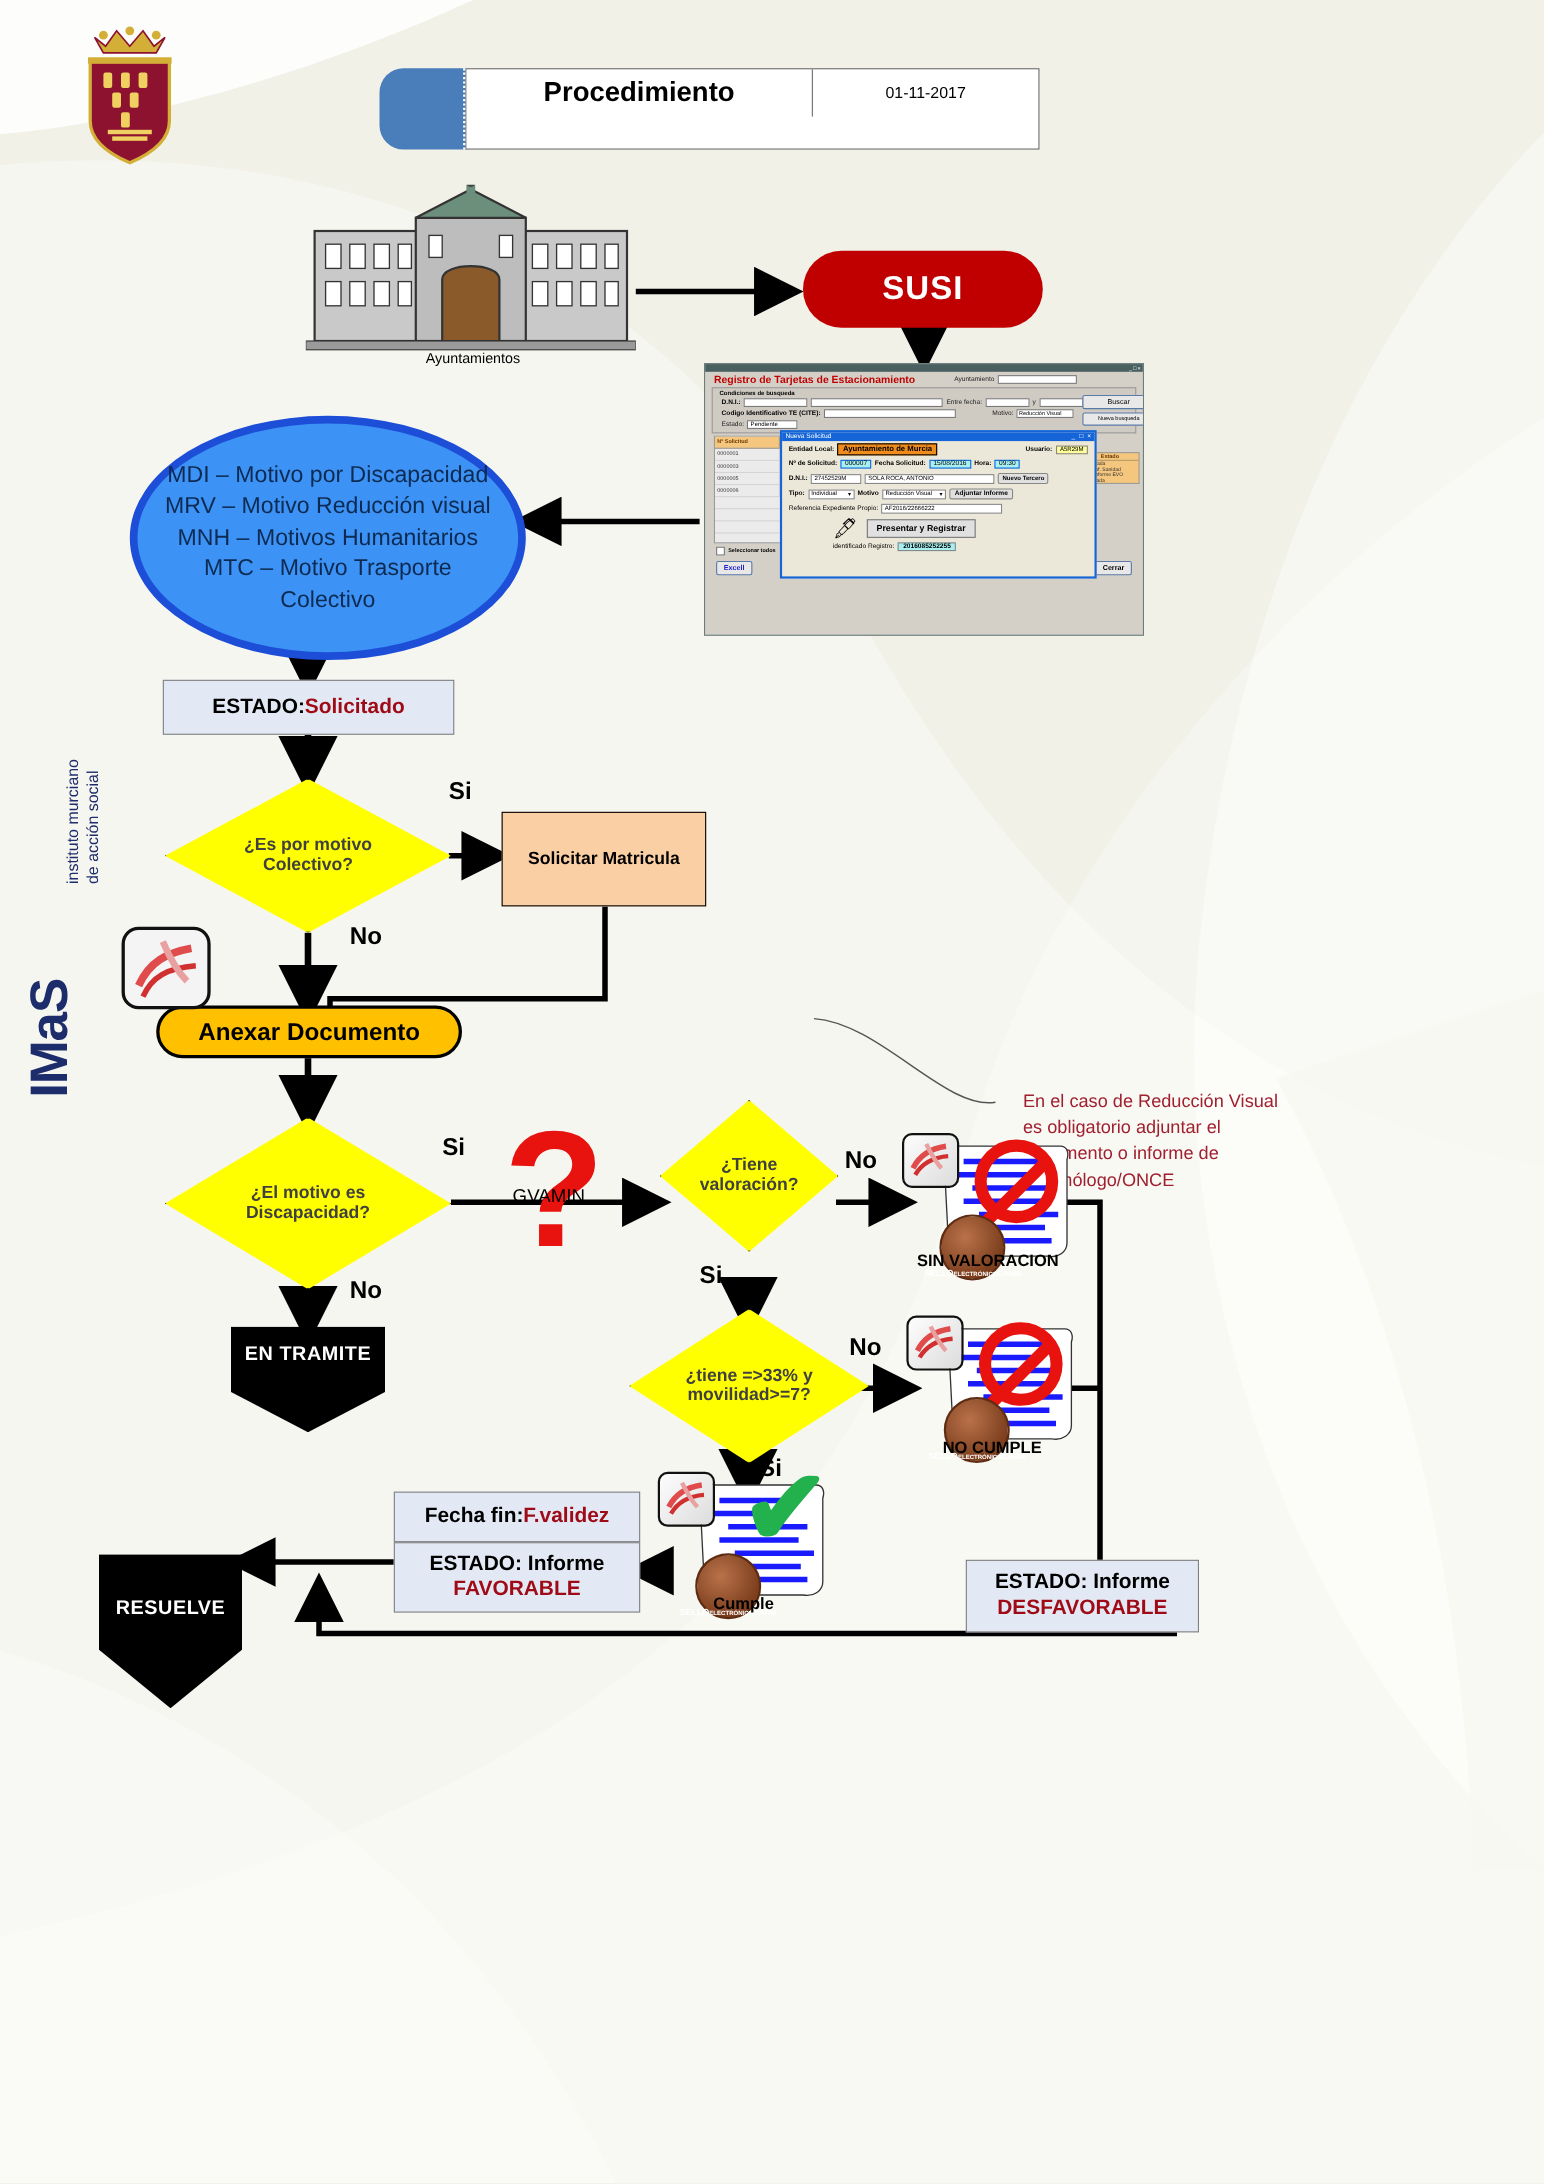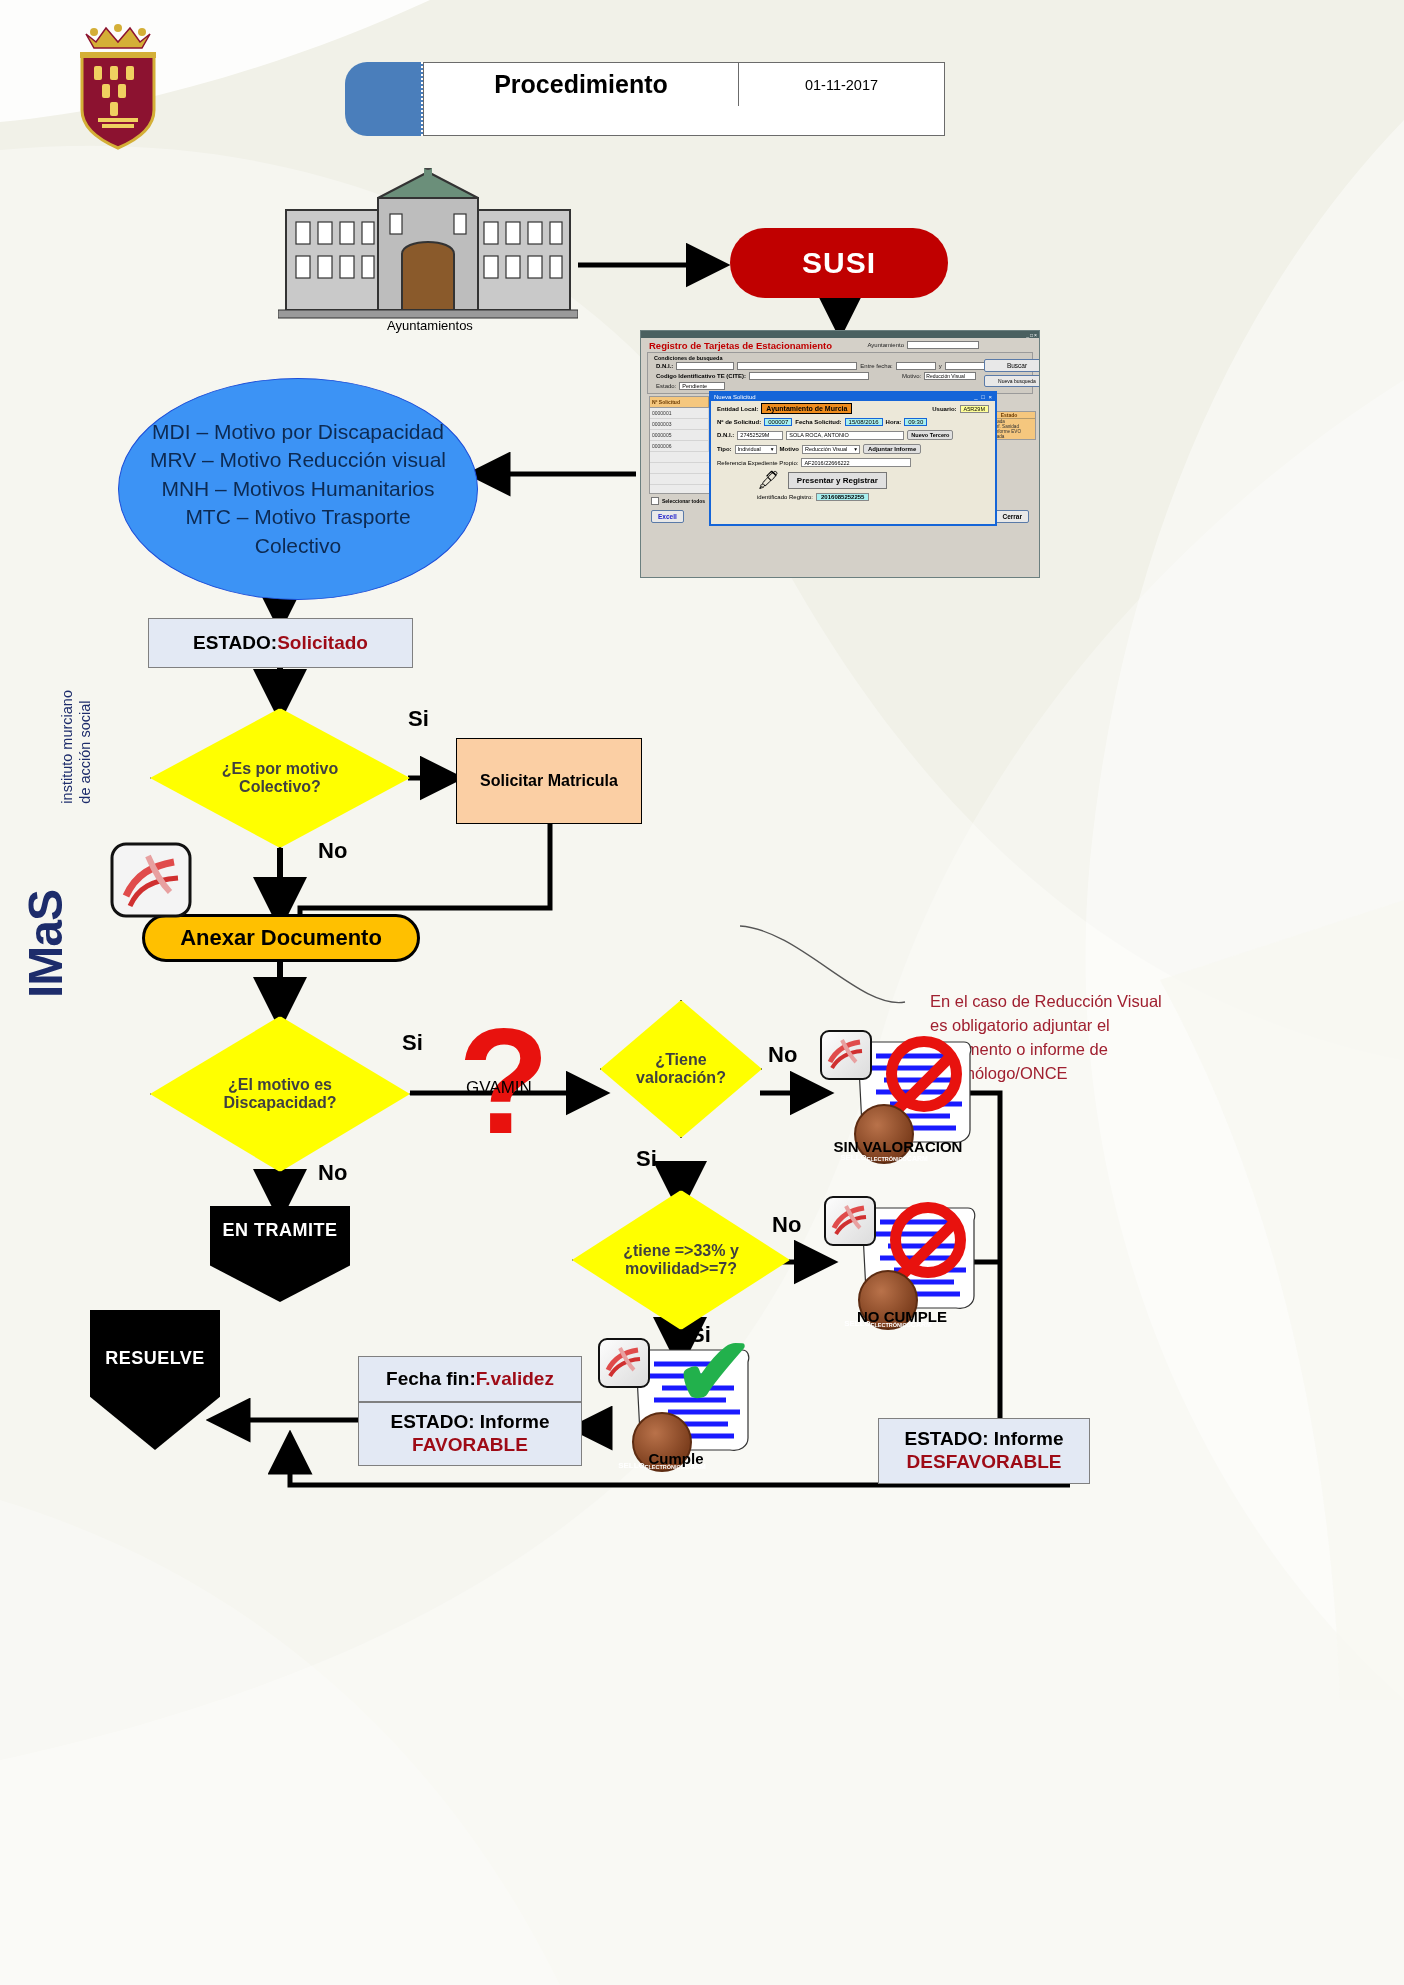--- a/index.html
+++ b/index.html
@@ -92,21 +92,21 @@
     font-size:22px;font-weight:bold;color:#000;text-align:center;
   }
 
   .susi{
     background:#c00000;border-radius:36px;
     display:flex;align-items:center;justify-content:center;
     font-size:30px;font-weight:bold;color:#ffffff;letter-spacing:1px;
   }
 
   .oval-blue{
-    background:#3c93f5;border:1px solid #1d4ed8;
+    background:#3c93f5;border:7px solid #1d4ed8;
     border-radius:50%/50%;
     display:flex;align-items:center;justify-content:center;
     font-size:21px;color:#0d2a52;text-align:center;line-height:1.35;
   }
 
   .arrow-label{
     position:absolute;font-size:22px;font-weight:bold;color:#000;
   }
 
   .note-red{
@@ -655,15 +655,15 @@
 <div class="node rect-state" style="left:358px;top:1402px;width:224px;height:64px;flex-direction:column;line-height:1.2;">
   <span>ESTADO: Informe</span>
   <span class="hl">FAVORABLE</span>
 </div>
 
 <div class="node rect-state" style="left:878px;top:1418px;width:212px;height:66px;flex-direction:column;line-height:1.2;">
   <span>ESTADO: Informe</span>
   <span class="hl">DESFAVORABLE</span>
 </div>
 
-<div class="node pentagon-black" style="left:90px;top:1310px;width:130px;height:140px;clip-path:polygon(0 0,100% 0,100% 62%,50% 100%,0 62%);">
+<div class="node pentagon-black" style="left:90px;top:1413px;width:130px;height:140px;clip-path:polygon(0 0,100% 0,100% 62%,50% 100%,0 62%);">
   <span style="margin-top:24px;">RESUELVE</span>
 </div>
 
 </body></html>

